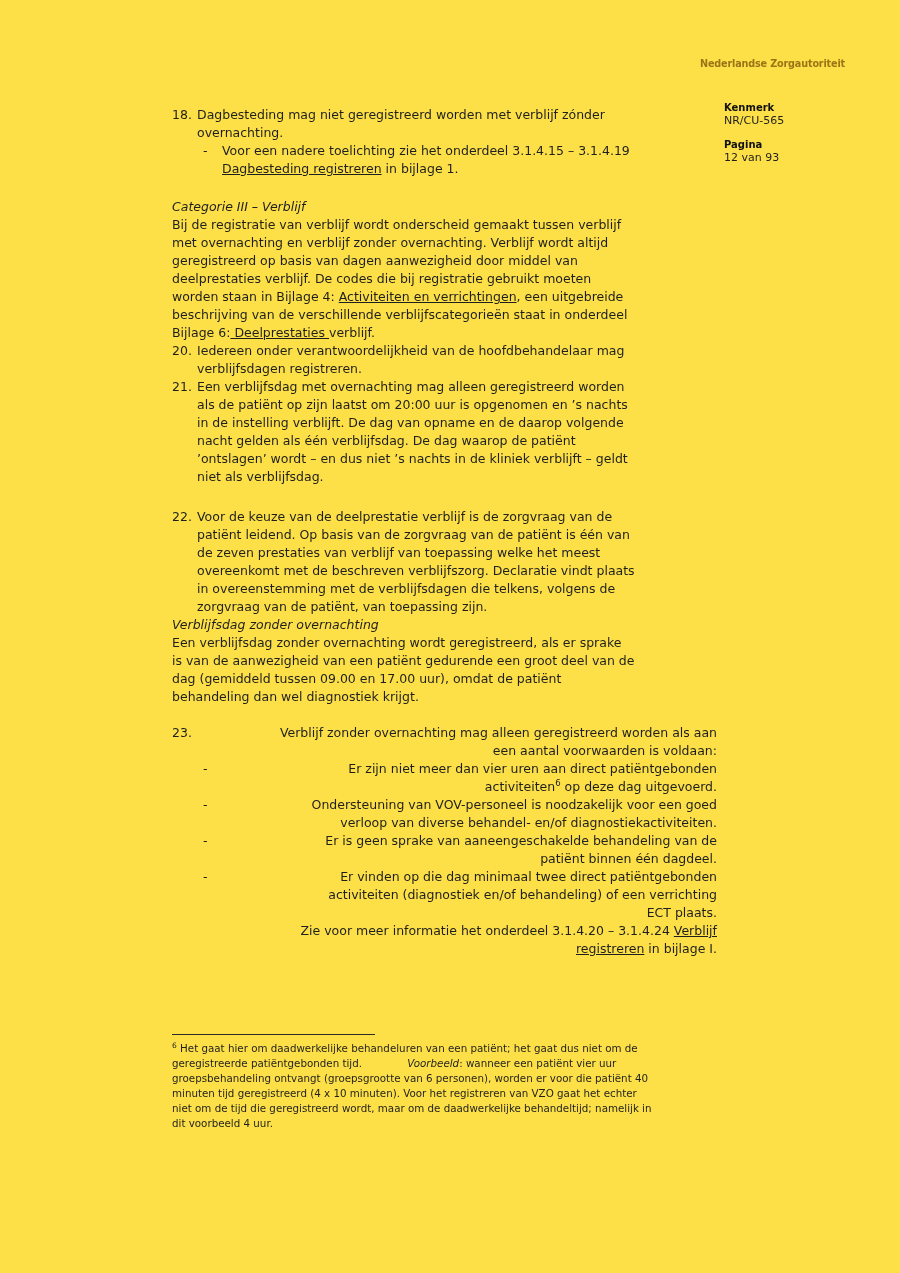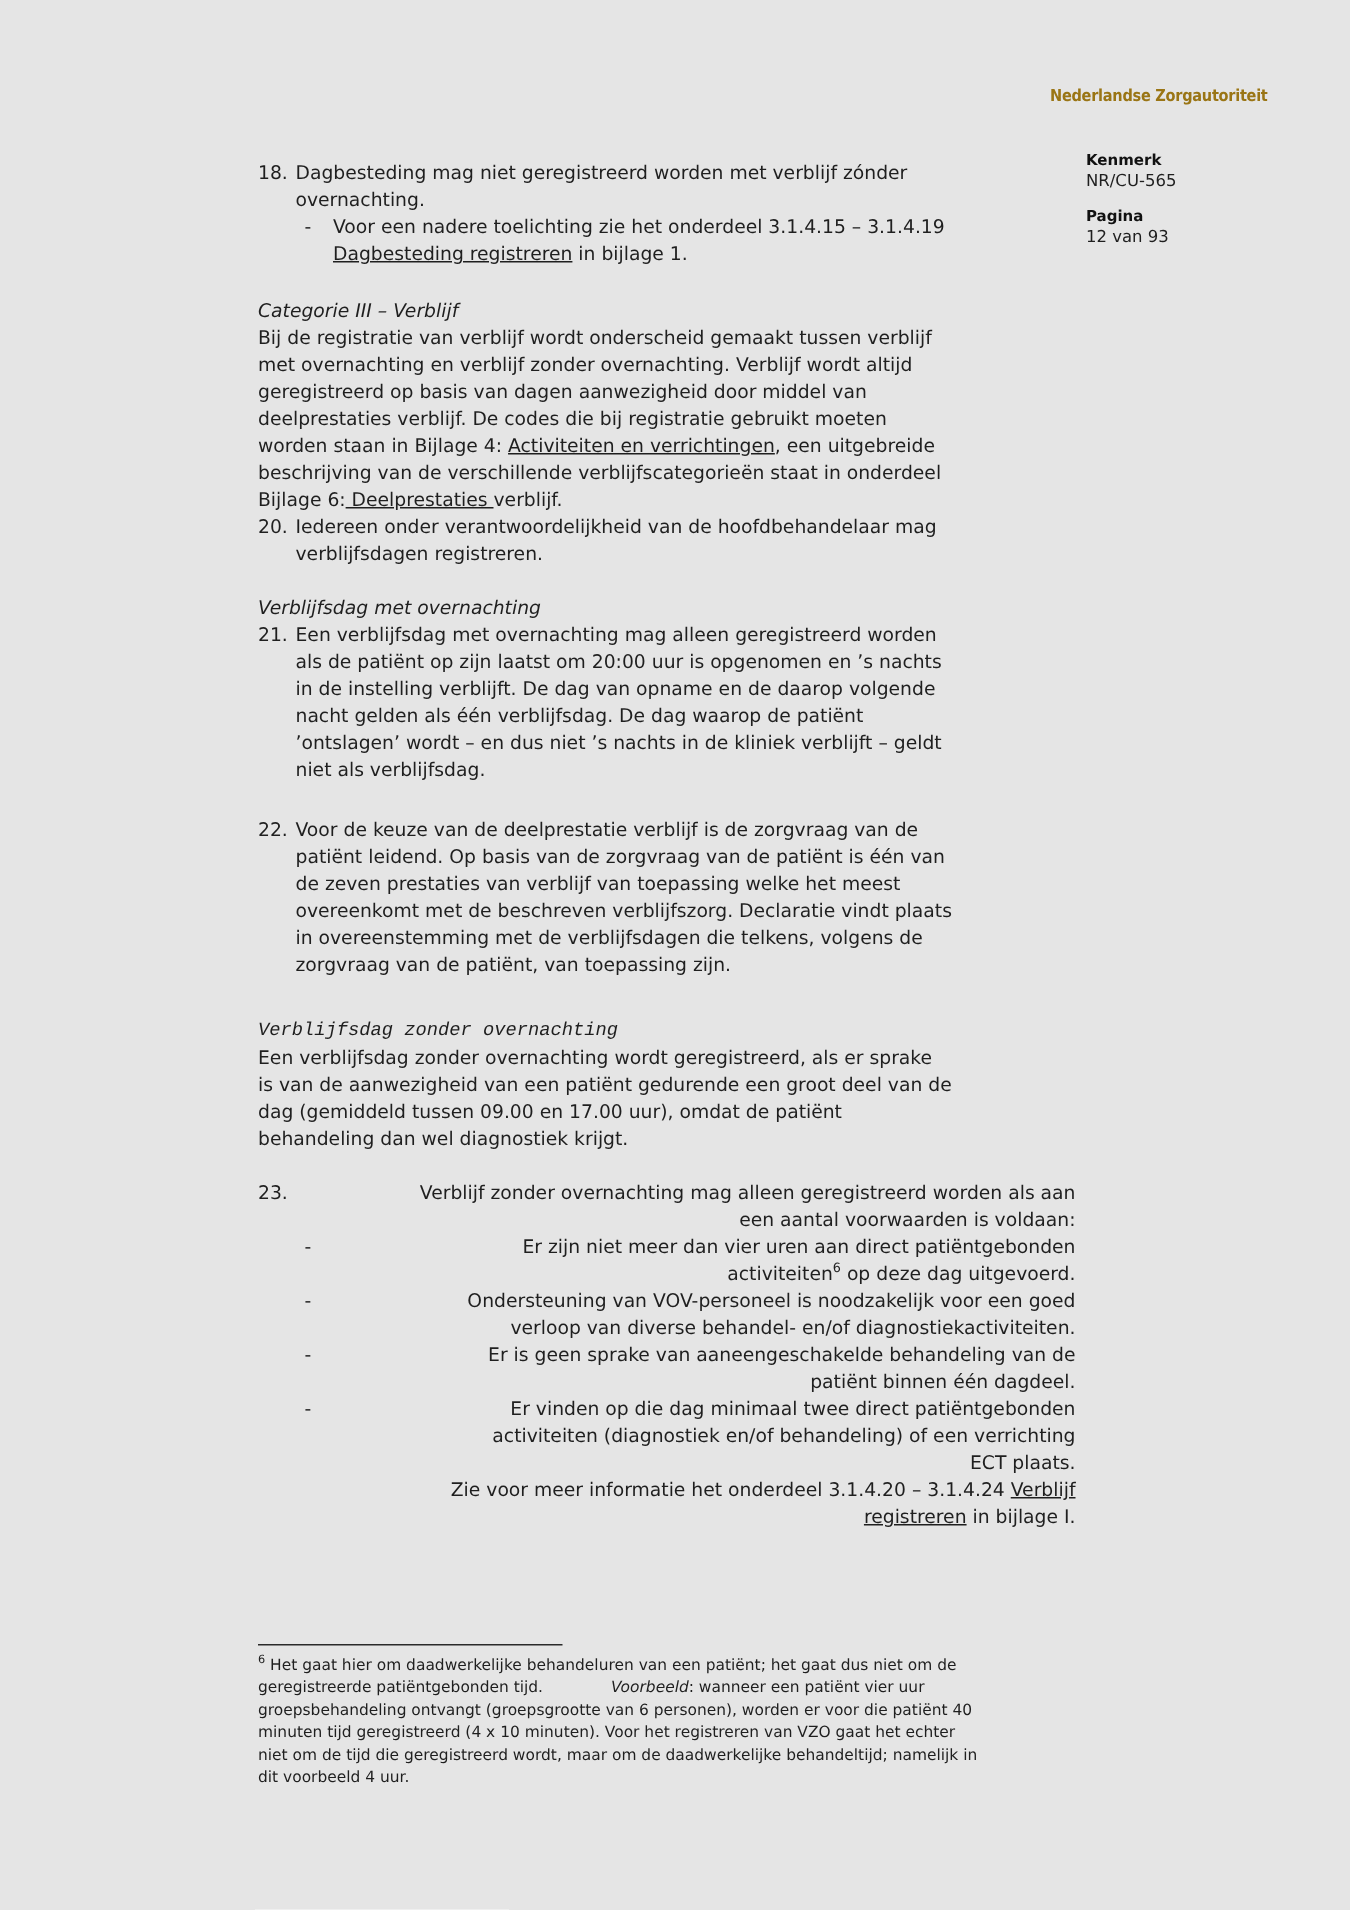--- a/index.html
+++ b/index.html
@@ -4,21 +4,21 @@
 <style>
   html, body { margin: 0; padding: 0; }
   body {
     width: 900px; height: 1273px;
     background: #ffffff;
     font-family: "DejaVu Sans", "Liberation Sans", sans-serif;
     color: #1f1f1f;
     position: relative;
     overflow: hidden;
   }
-  .page { position: absolute; inset: 0; background: #e5e5e5; padding-left: 16px; }
+  .page { position: absolute; inset: 0; background: #fde047; padding-left: 16px; }
 
   
   .brand {
     position: absolute; left: 700px; top: 57px;
     font-size: 11px; font-weight: bold;
     letter-spacing: -0.2px;
     transform: scaleX(0.88); transform-origin: left top;
     white-space: nowrap;
   }
 
@@ -38,21 +38,21 @@
   .sub { position: relative; padding-left: 25px; }
   .dash { position: absolute; left: 6px; top: 0; }
   .h { font-style: italic; }
   .link { text-decoration: underline; cursor: pointer; }
   sup.sup { font-size: 8.5px; line-height: 0; }
 
   .mt-h1 { margin-top: 20px; }
   .mt-item20 { }
   .mt-h2 { margin-top: 18px; }
   .mt-item22 { margin-top: 22px; }
-  .mt-h3 { margin-top: 26px; font-family: Liberation Mono, monospace; }
+  .mt-h3 { margin-top: 0; }
   .mt-item23 { margin-top: 18px; text-align: right; }
 
   .rule {
     margin-top: 76px;
     width: 203px;
     border-top: 1.5px solid #2a2a2a;
   }
   .footnote {
     margin-top: 6px;
     font-size: 10.3px; line-height: 15px;
@@ -87,21 +87,20 @@
 met overnachting en verblijf zonder overnachting. Verblijf wordt altijd
 geregistreerd op basis van dagen aanwezigheid door middel van
 deelprestaties verblijf. De codes die bij registratie gebruikt moeten
 worden staan in Bijlage 4: </span><span class="link pre">Activiteiten en verrichtingen</span><span class="pre">, een uitgebreide
 beschrijving van de verschillende verblijfscategorieën staat in onderdeel
 Bijlage 6:</span><span class="link pre"> Deelprestaties </span><span class="pre">verblijf.</span></div>
 
     <div class="item mt-item20"><span class="num">20.</span><span class="pre">Iedereen onder verantwoordelijkheid van de hoofdbehandelaar mag
 verblijfsdagen registreren.</span></div>
 
-    <div class="h mt-h2">Verblijfsdag met overnachting</div>
 
     <div class="item"><span class="num">21.</span><span class="pre">Een verblijfsdag met overnachting mag alleen geregistreerd worden
 als de patiënt op zijn laatst om 20:00 uur is opgenomen en ’s nachts
 in de instelling verblijft. De dag van opname en de daarop volgende
 nacht gelden als één verblijfsdag. De dag waarop de patiënt
 ’ontslagen’ wordt – en dus niet ’s nachts in de kliniek verblijft – geldt
 niet als verblijfsdag.</span></div>
 
     <div class="item mt-item22"><span class="num">22.</span><span class="pre">Voor de keuze van de deelprestatie verblijf is de zorgvraag van de
 patiënt leidend. Op basis van de zorgvraag van de patiënt is één van

